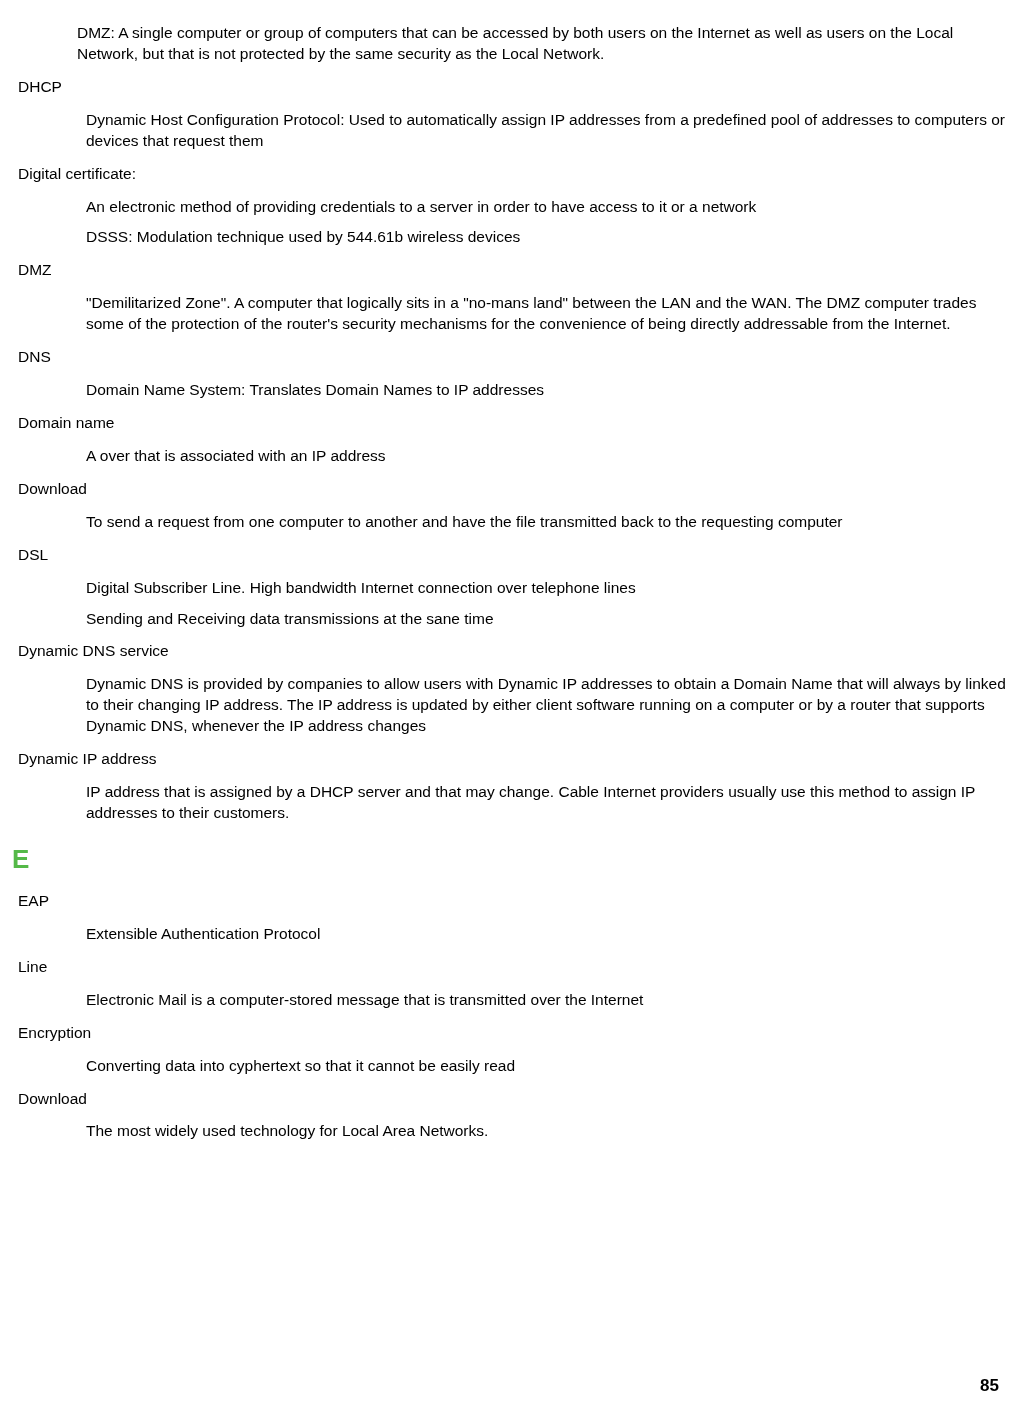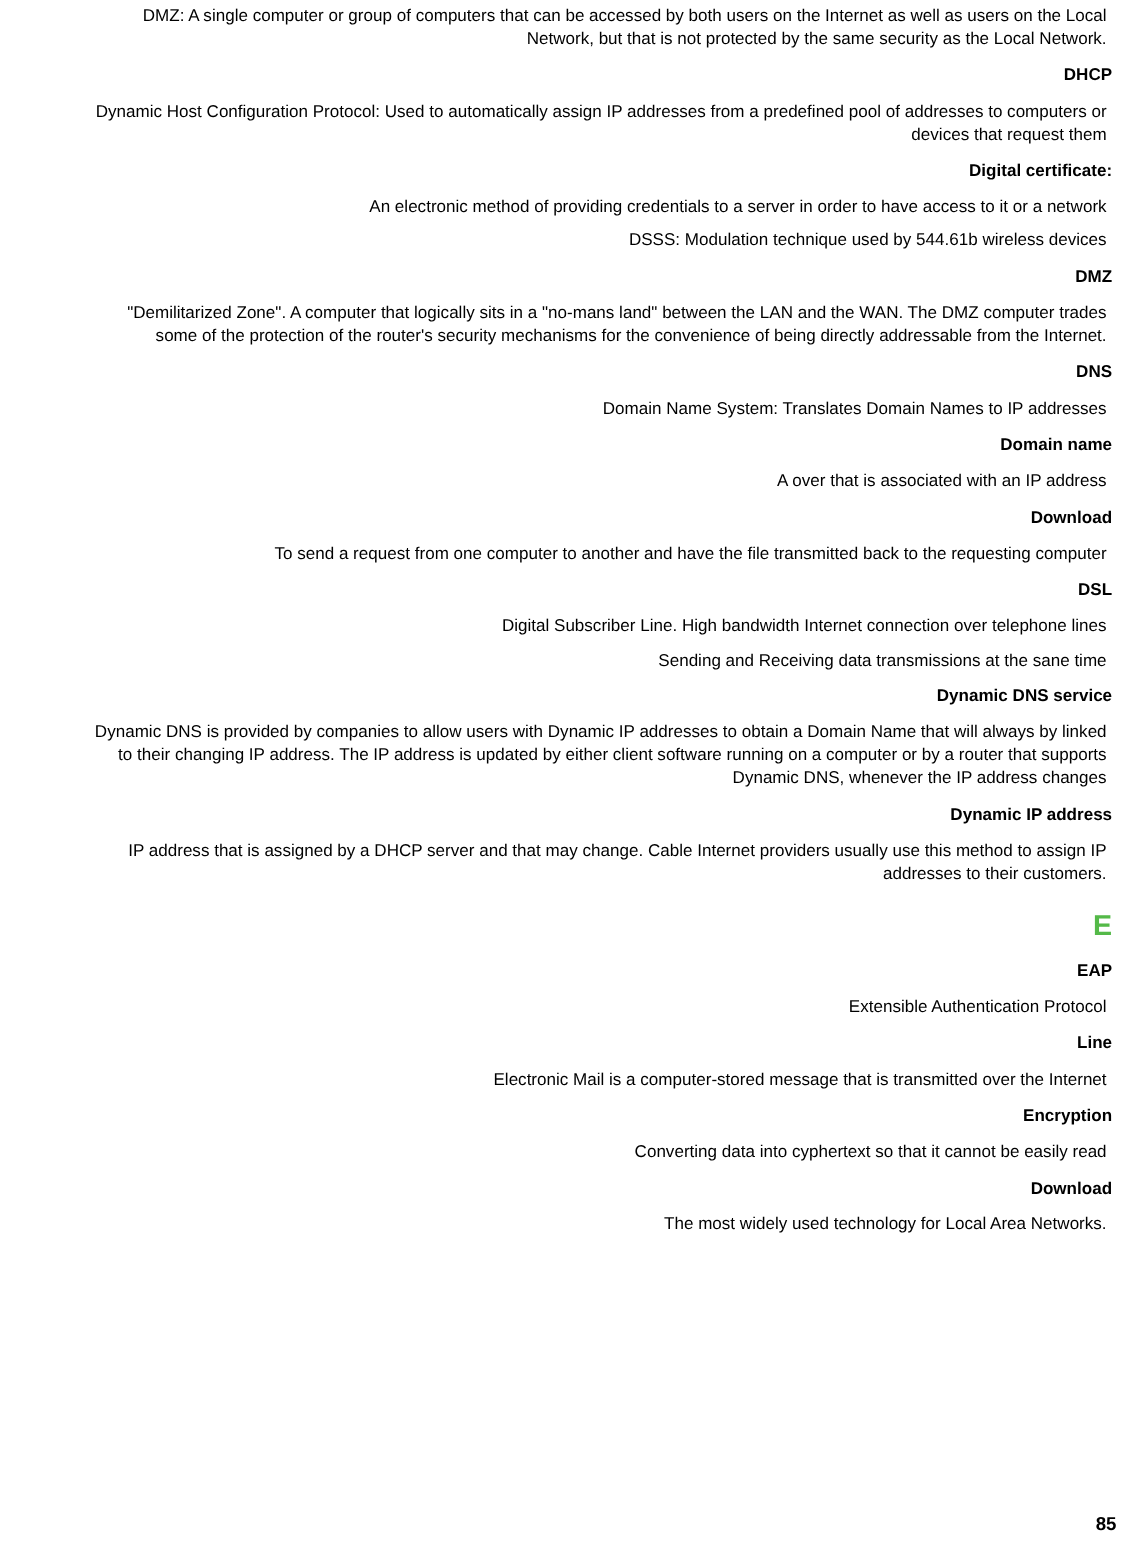--- a/index.html
+++ b/index.html
@@ -7,32 +7,31 @@
     font-family: Arial, Helvetica, sans-serif;
     font-size: 15.5px;
     line-height: 1.35;
     color: #000;
     margin: 0;
     padding: 0;
     width: 1023px;
     background: #fff;
   }
   .page {
-    padding: 5px 12px 20px 12px;
+    padding: 23px 12px 20px 12px;
     position: relative;
     min-height: 1410px;
-    text-align: right;
   }
   .orphan-def {
     margin-left: 65px;
     margin-right: 5px;
     margin-bottom: 10px;
   }
   .term {
-    font-weight: bold;
+    font-weight: normal;
     margin-left: 6px;
     margin-top: 12px;
     margin-bottom: 12px;
   }
   .def {
     margin-left: 74px;
     margin-right: 5px;
     margin-bottom: 10px;
   }
   .section-letter {
@@ -40,21 +39,21 @@
     font-size: 26px;
     font-weight: bold;
     margin-left: 0px;
     margin-top: 18px;
     margin-bottom: 14px;
     font-family: Arial, Helvetica, sans-serif;
   }
   .page-number {
     position: absolute;
     bottom: 12px;
-    right: 8px;
+    right: 24px;
     font-weight: bold;
     font-size: 17px;
   }
 </style>
 </head>
 <body>
 <div class="page">
 
 <div class="orphan-def">DMZ: A single computer or group of computers that can be accessed by both users on the Internet as well as users on the Local Network, but that is not protected by the same security as the Local Network.</div>
 

